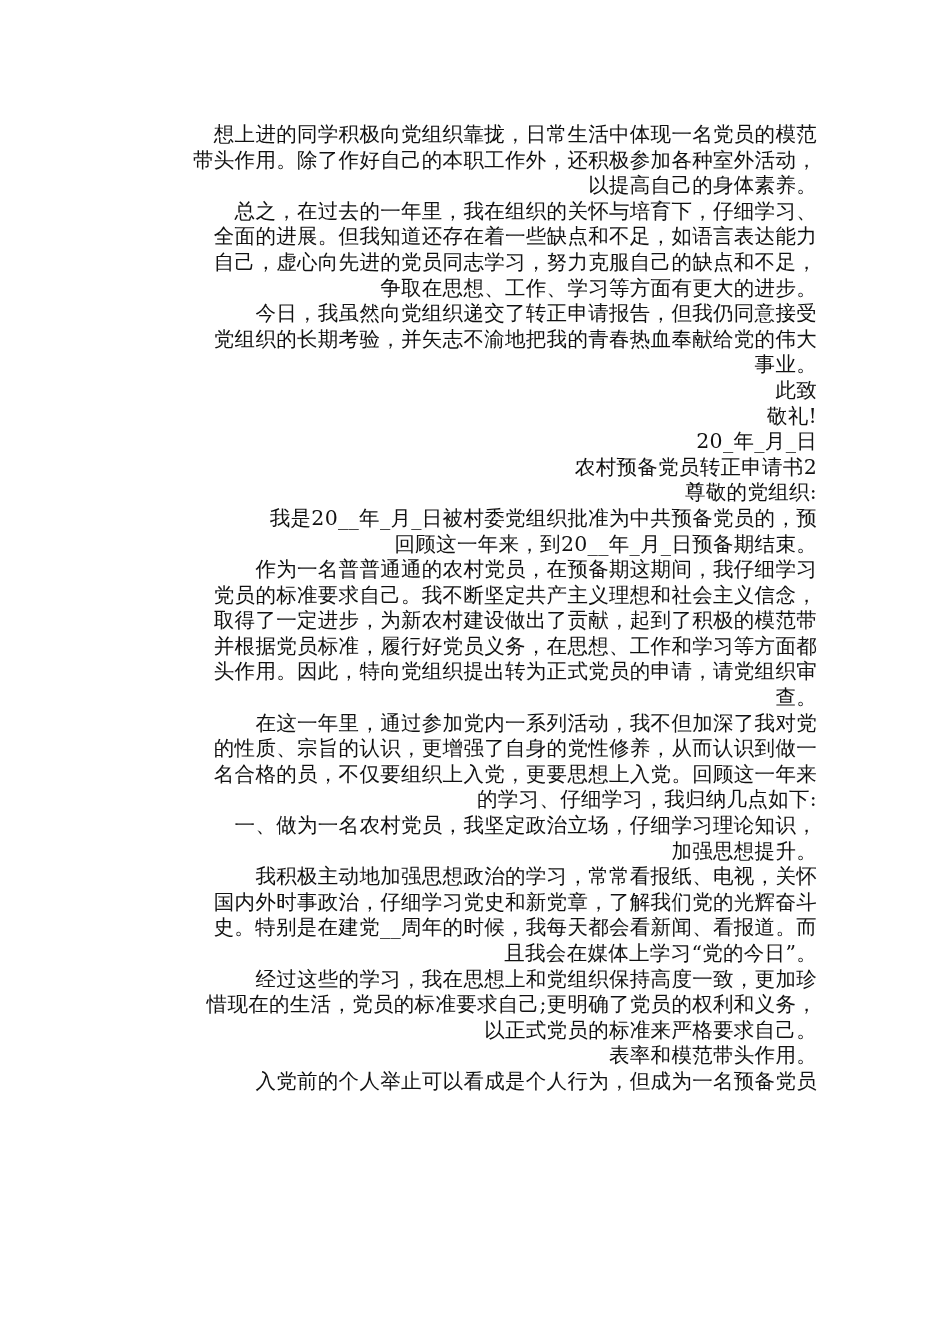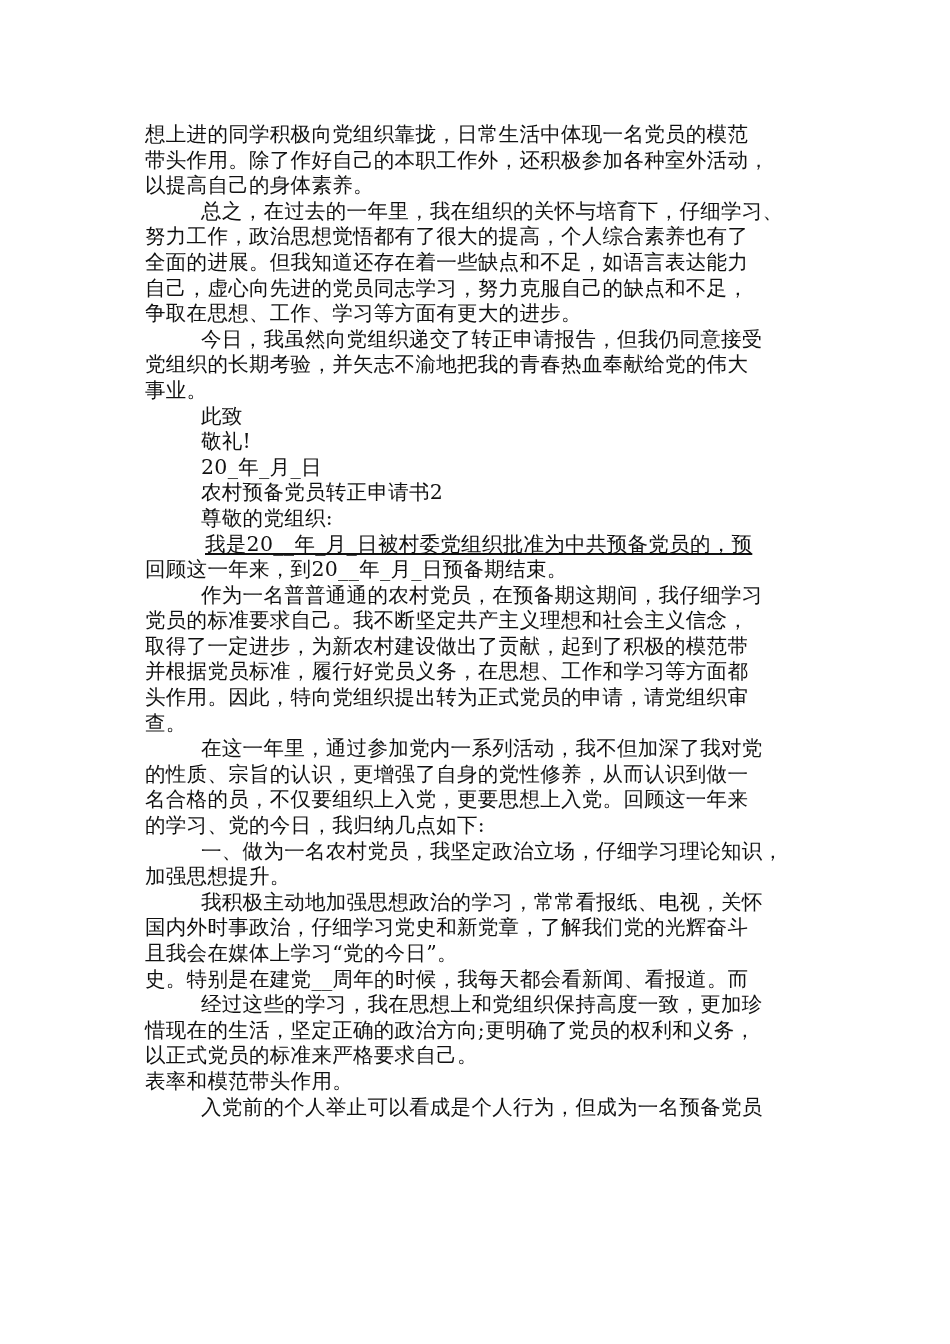--- a/index.html
+++ b/index.html
@@ -13,46 +13,45 @@
       position: relative;
       overflow: hidden;
       font-family: "DejaVu Serif", "Liberation Serif", serif;
       color: #111111;
     }
     .page {
       position: absolute;
       left: 145px;
       top: 122px;
       width: 672px;
+      text-align: right;
     }
     .line {
       display: block;
       height: 25.6px;
       line-height: 25.6px;
       font-size: 20.5px;
       white-space: nowrap;
       letter-spacing: 0.3px;
     }
     .indent {
       padding-left: 56px;
     }
     .indent-s {
       padding-left: 60px;
-      text-decoration: underline;
     }
   </style>
 </head>
 <body>
 
 <div class="page">
   <div class="line">想上进的同学积极向党组织靠拢，日常生活中体现一名党员的模范</div>
   <div class="line">带头作用。除了作好自己的本职工作外，还积极参加各种室外活动，</div>
   <div class="line">以提高自己的身体素养。</div>
   <div class="line indent">总之，在过去的一年里，我在组织的关怀与培育下，仔细学习、</div>
-  <div class="line">努力工作，政治思想觉悟都有了很大的提高，个人综合素养也有了</div>
   <div class="line">全面的进展。但我知道还存在着一些缺点和不足，如语言表达能力</div>
   <div class="line">自己，虚心向先进的党员同志学习，努力克服自己的缺点和不足，</div>
   <div class="line">争取在思想、工作、学习等方面有更大的进步。</div>
   <div class="line indent">今日，我虽然向党组织递交了转正申请报告，但我仍同意接受</div>
   <div class="line">党组织的长期考验，并矢志不渝地把我的青春热血奉献给党的伟大</div>
   <div class="line">事业。</div>
   <div class="line indent">此致</div>
   <div class="line indent">敬礼!</div>
   <div class="line indent">20_年_月_日</div>
   <div class="line indent">农村预备党员转正申请书2</div>
@@ -61,25 +60,25 @@
   <div class="line">回顾这一年来，到20__年_月_日预备期结束。</div>
   <div class="line indent">作为一名普普通通的农村党员，在预备期这期间，我仔细学习</div>
   <div class="line">党员的标准要求自己。我不断坚定共产主义理想和社会主义信念，</div>
   <div class="line">取得了一定进步，为新农村建设做出了贡献，起到了积极的模范带</div>
   <div class="line">并根据党员标准，履行好党员义务，在思想、工作和学习等方面都</div>
   <div class="line">头作用。因此，特向党组织提出转为正式党员的申请，请党组织审</div>
   <div class="line">查。</div>
   <div class="line indent">在这一年里，通过参加党内一系列活动，我不但加深了我对党</div>
   <div class="line">的性质、宗旨的认识，更增强了自身的党性修养，从而认识到做一</div>
   <div class="line">名合格的员，不仅要组织上入党，更要思想上入党。回顾这一年来</div>
-  <div class="line">的学习、党的今日，我归纳几点如下:</div>
+  <div class="line">的学习、仔细学习，我归纳几点如下:</div>
   <div class="line indent">一、做为一名农村党员，我坚定政治立场，仔细学习理论知识，</div>
   <div class="line">加强思想提升。</div>
   <div class="line indent">我积极主动地加强思想政治的学习，常常看报纸、电视，关怀</div>
   <div class="line">国内外时事政治，仔细学习党史和新党章，了解我们党的光辉奋斗</div>
+  <div class="line">史。特别是在建党__周年的时候，我每天都会看新闻、看报道。而</div>
   <div class="line">且我会在媒体上学习“党的今日”。</div>
-  <div class="line">史。特别是在建党__周年的时候，我每天都会看新闻、看报道。而</div>
   <div class="line indent">经过这些的学习，我在思想上和党组织保持高度一致，更加珍</div>
-  <div class="line">惜现在的生活，坚定正确的政治方向;更明确了党员的权利和义务，</div>
+  <div class="line">惜现在的生活，党员的标准要求自己;更明确了党员的权利和义务，</div>
   <div class="line">以正式党员的标准来严格要求自己。</div>
   <div class="line">表率和模范带头作用。</div>
   <div class="line indent">入党前的个人举止可以看成是个人行为，但成为一名预备党员</div>
 </div>
 
 </body></html>

